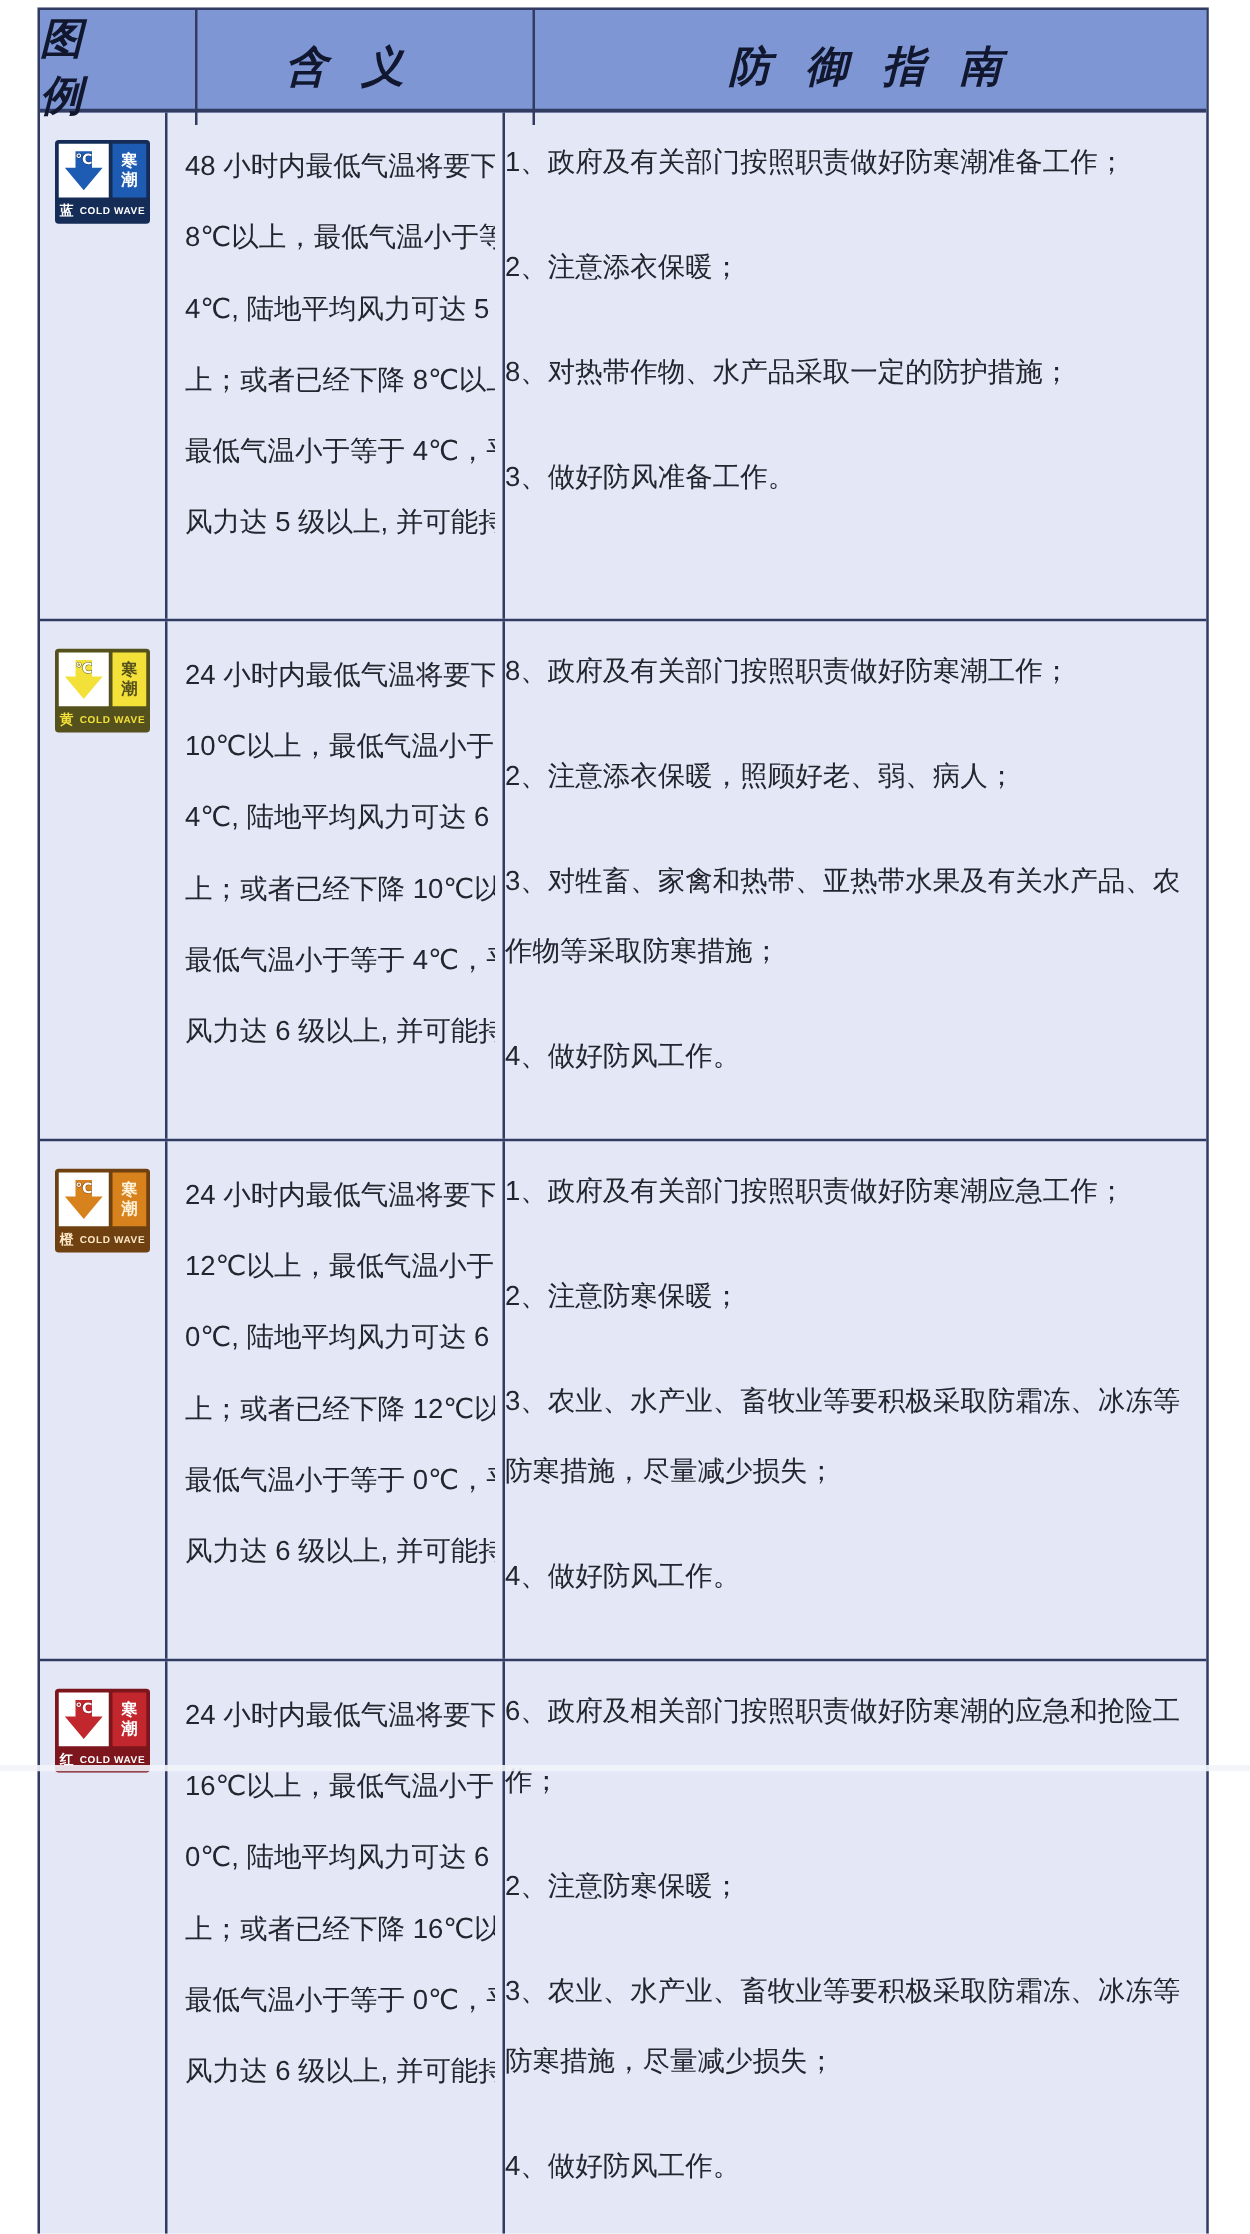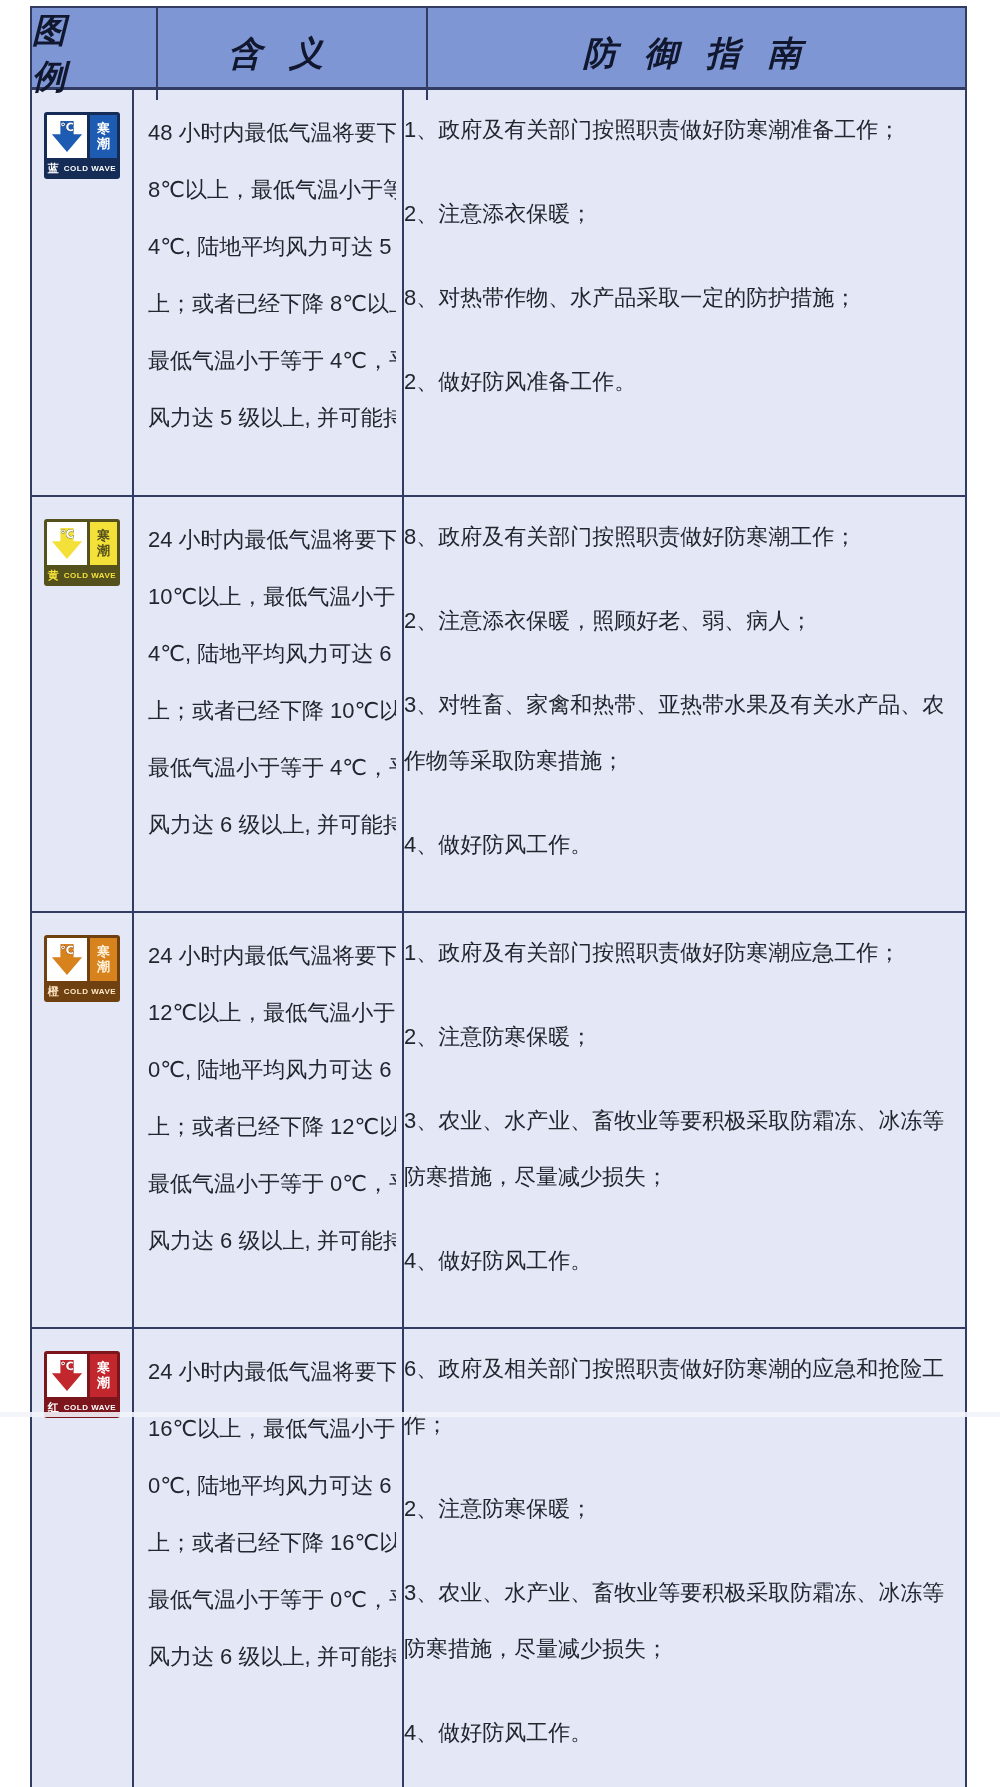--- a/index.html
+++ b/index.html
@@ -108,21 +108,21 @@
             <div class="m-line">8℃以上，最低气温小于等于</div>
             <div class="m-line">4℃, 陆地平均风力可达 5 级以</div>
             <div class="m-line">上；或者已经下降 8℃以上，</div>
             <div class="m-line">最低气温小于等于 4℃，平均</div>
             <div class="m-line">风力达 5 级以上, 并可能持续。</div>
           </div>
     <div class="td td-guide">
             <div class="g-item">1、政府及有关部门按照职责做好防寒潮准备工作；</div>
             <div class="g-item">2、注意添衣保暖；</div>
             <div class="g-item">8、对热带作物、水产品采取一定的防护措施；</div>
-            <div class="g-item">2、做好防风准备工作。</div>
+            <div class="g-item">3、做好防风准备工作。</div>
           </div>
   </div>
 
   <div class="tr row-yellow">
     <div class="td td-icon">
       <div class="sig-icon" style="background: rgb(85, 81, 29);">
         <div class="sig-top">
           <div class="sig-arrow-cell">
             <svg viewBox="0 0 36 36" aria-hidden="true">
               <polygon class="arrow-shape" points="11,1 25,1 25,15 34,15 18,34 2,15 11,15" fill="#f3e13a"></polygon>

